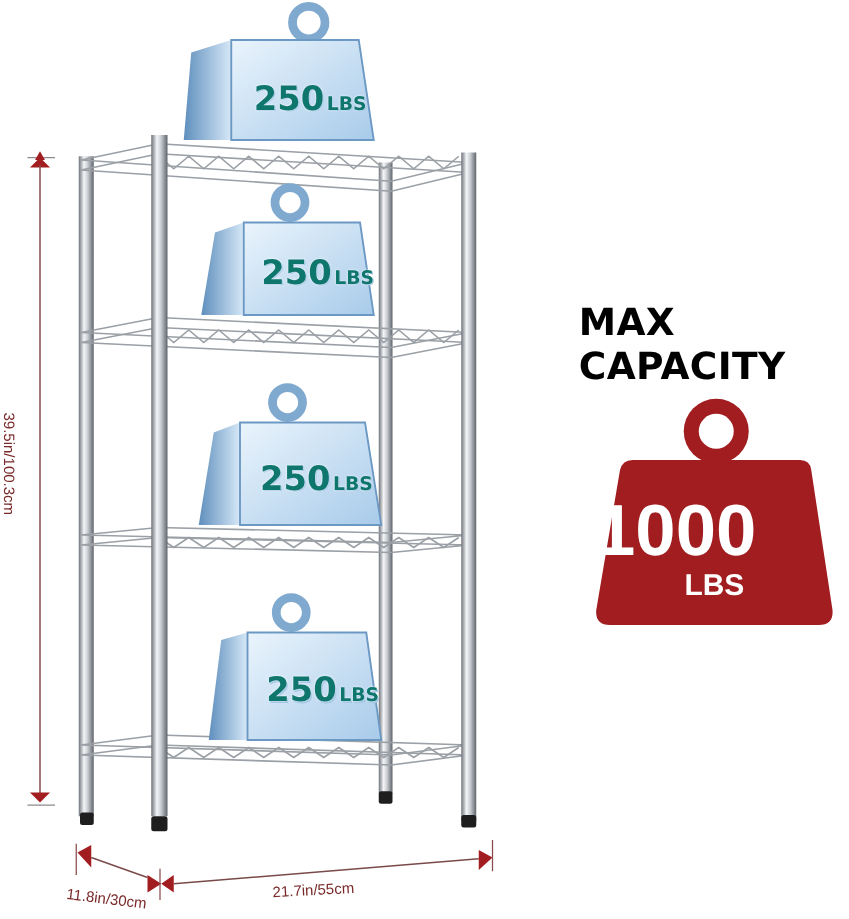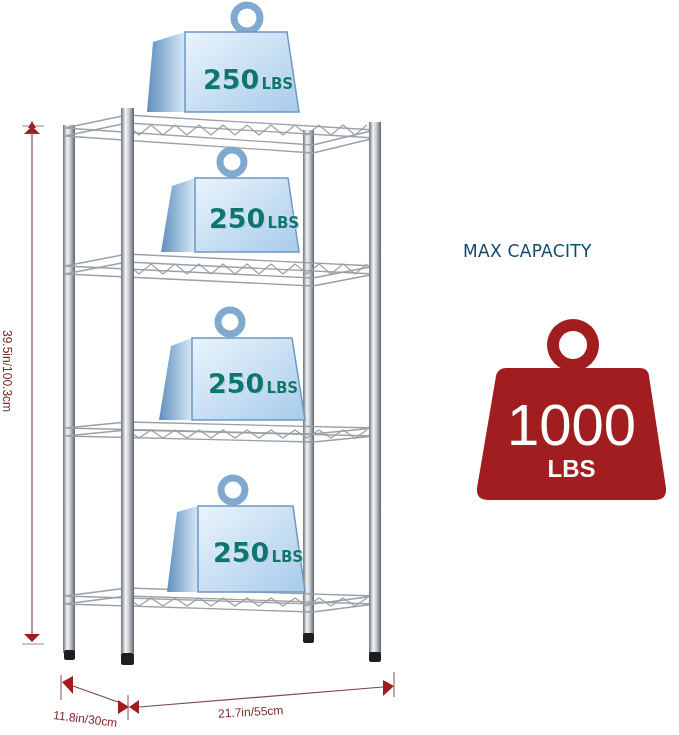--- a/index.html
+++ b/index.html
@@ -1,21 +1,21 @@
 <!DOCTYPE html>
 <html><head>
 <meta charset="utf-8">
 <style>
   html, body { margin:0; padding:0; background:#ffffff; }
   body { width:679px; height:735px; position:relative; overflow:hidden; font-family:"DejaVu Sans", sans-serif; }
   .abs { position:absolute; }
   .dim-text { color:#7a2a2a; font-family:"Liberation Sans", sans-serif; font-size:12px; white-space:nowrap; }
   .vtext { transform:rotate(90deg); transform-origin:left top; }
-  .headline { color:#0c4a6e; font-family:"DejaVu Sans", sans-serif; font-weight:normal; font-size:17px; letter-spacing:0.3px; }
-  .big-num { color:#ffffff; font-family:"Liberation Sans", sans-serif; font-weight:normal; font-size:58px; text-align:center; width:100%; }
+  .headline { color:#000000; font-family:"DejaVu Sans", sans-serif; font-weight:bold; font-size:30px; letter-spacing:0.3px; }
+  .big-num { color:#ffffff; font-family:"Liberation Sans", sans-serif; font-weight:bold; font-size:58px; width:100%; }
   .big-unit { color:#ffffff; font-family:"Liberation Sans", sans-serif; font-weight:bold; font-size:24px; text-align:center; width:100%; }
   .weight-label { position:absolute; font-family:"DejaVu Sans", sans-serif; font-weight:bold; color:#0f766e; text-shadow:0 0 2px #ffffff, 1px 1px 0 #9cc3e4; white-space:nowrap; }
   .weight-label .n { font-size:27px; }
   .weight-label .u { font-size:15px; margin-left:2px; }
 </style>
 </head>
 <body>
 
 <div class="abs" style="left:14px;top:120px;width:30px;height:530px;">
   <svg width="30" height="530">

